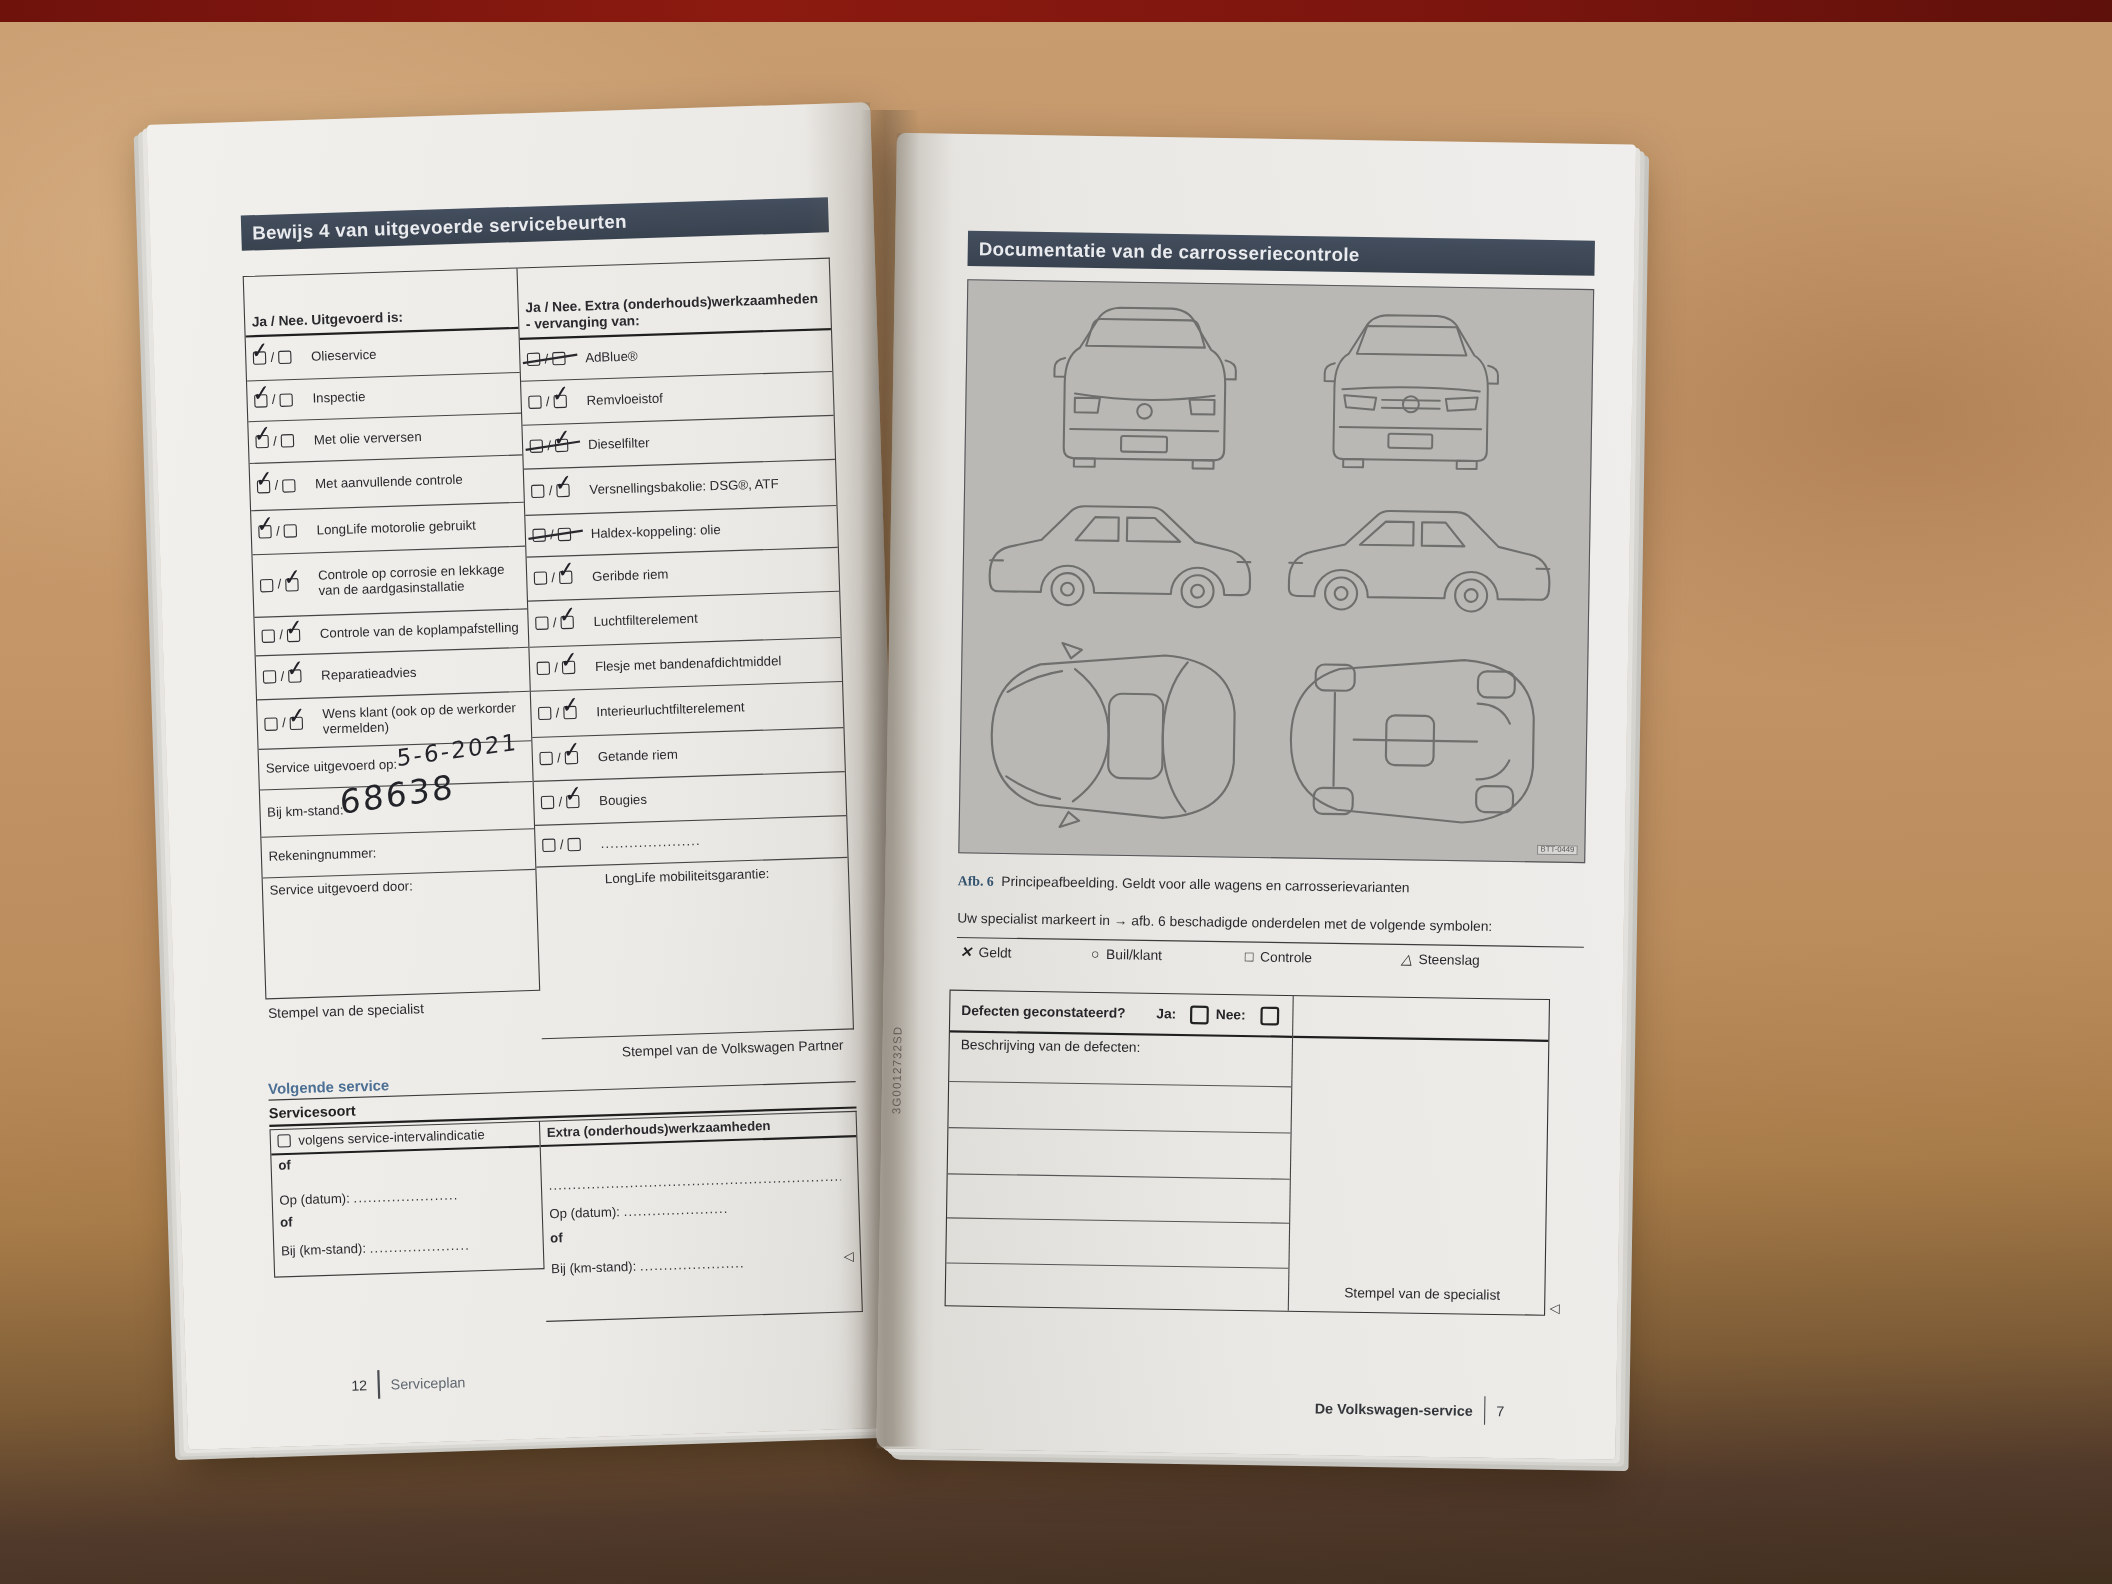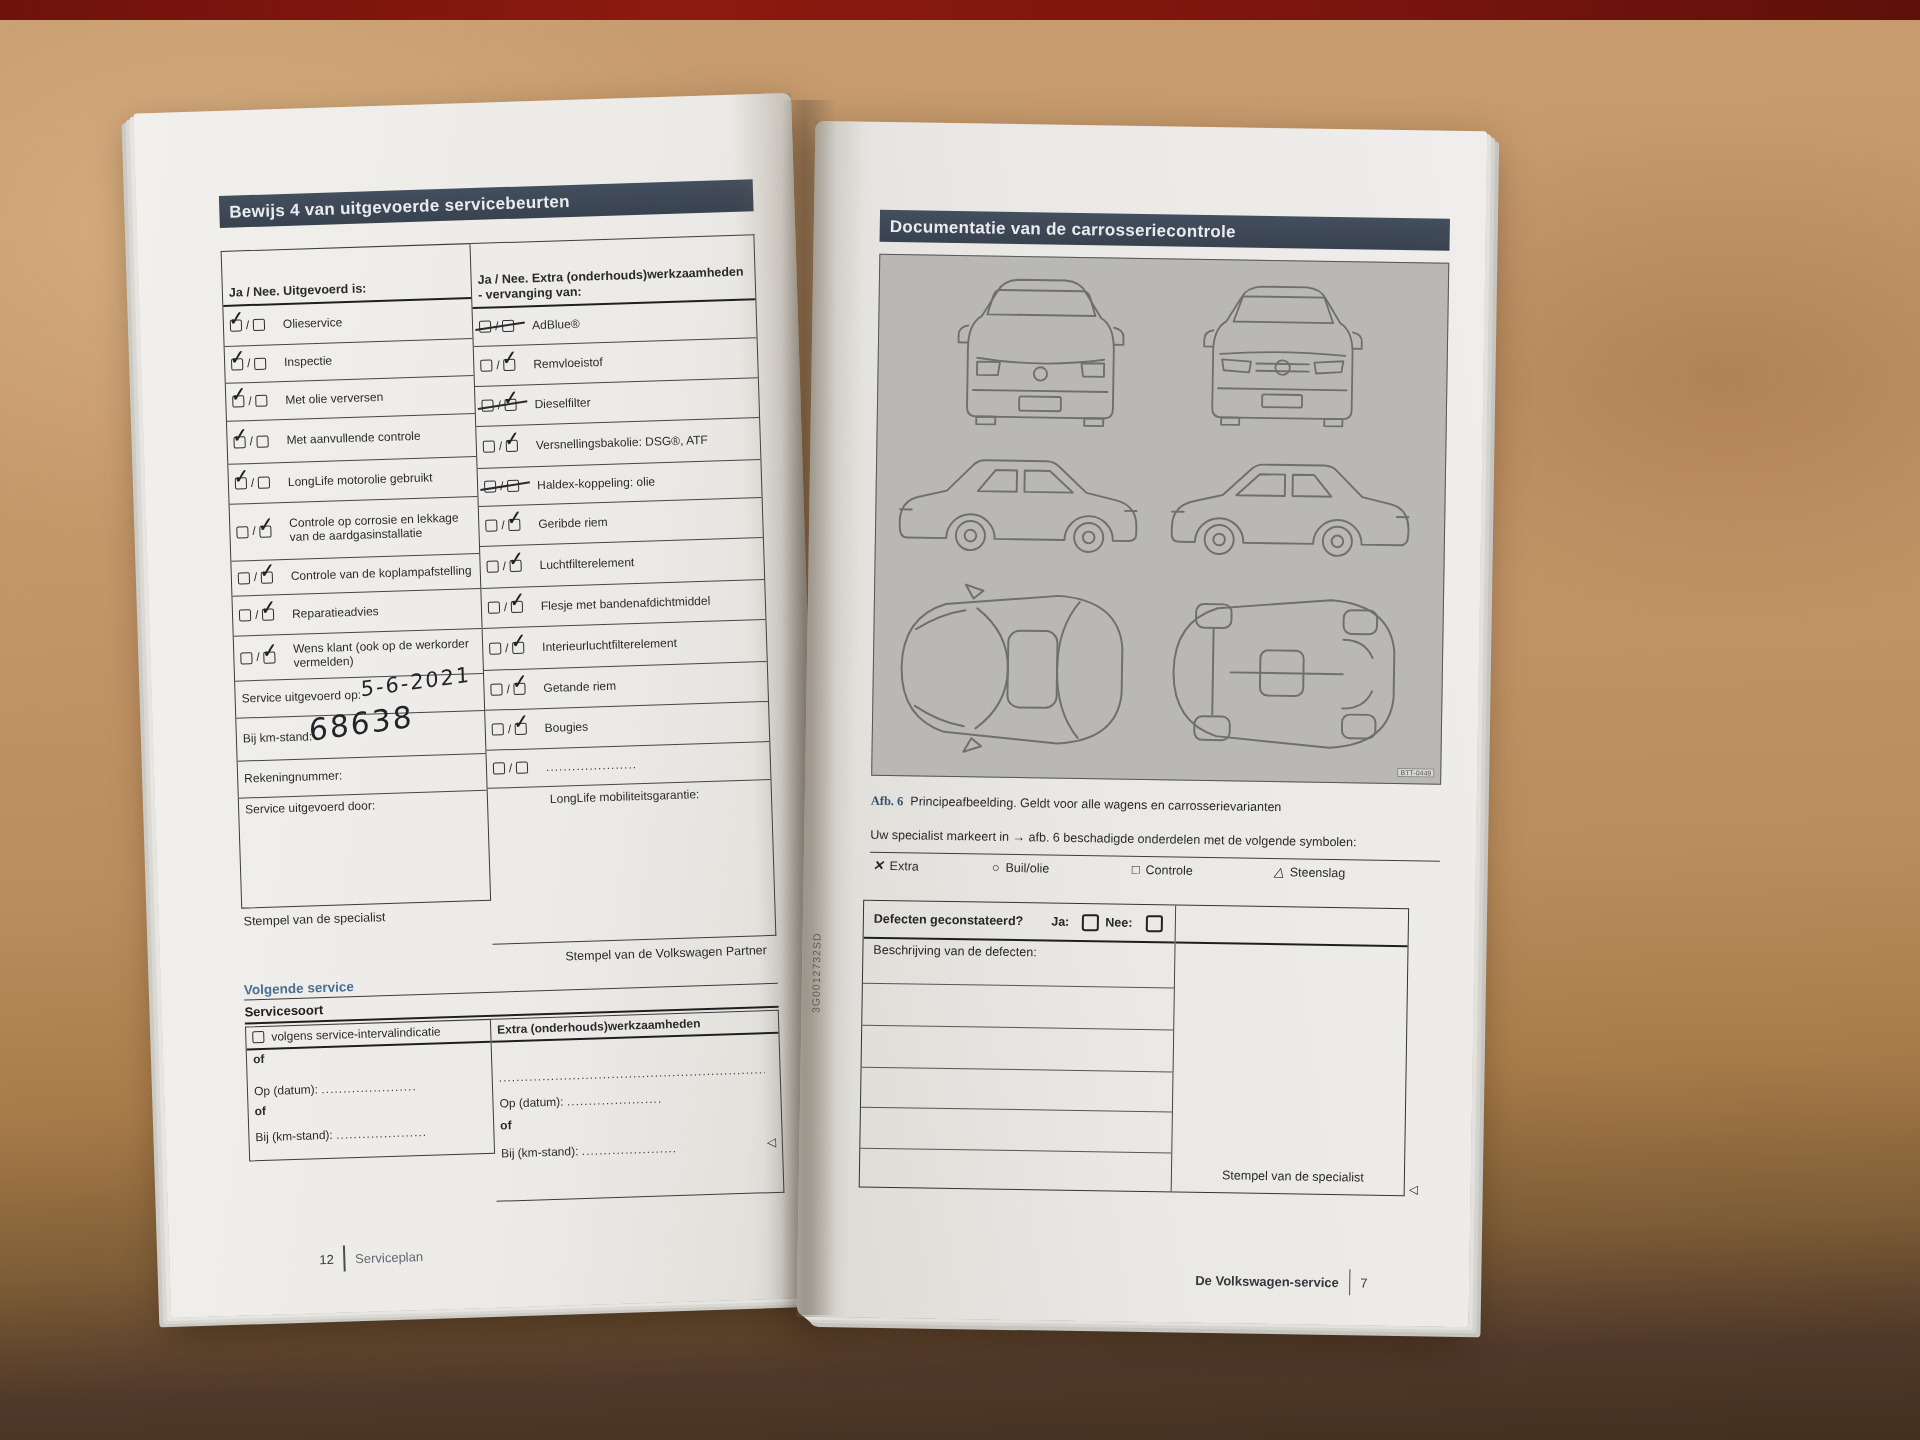--- a/index.html
+++ b/index.html
@@ -422,25 +422,25 @@
     <div class="caption" style="left:66px;top:672px;width:570px;">
       <span class="bold" style="color:#33536e;font-family:Liberation Serif, serif;">Afb. 6</span>&nbsp;
       <span>Principeafbeelding. Geldt voor alle wagens en carrosserievarianten</span>
     </div>
 
     <div class="instr" style="left:66px;top:706px;width:570px;">Uw specialist markeert in → afb. 6 beschadigde onderdelen met de volgende symbolen:</div>
 
     <div class="abs" style="left:66px;top:736px;width:570px;height:22px;">
       <span class="sym" style="left:3px;">
         <i class="g x">✕</i>
-        <span>Extra</span>
+        <span>Geldt</span>
       </span>
       <span class="sym" style="left:122px;">
         <i class="g">○</i>
-        <span>Buil/olie</span>
+        <span>Buil/klant</span>
       </span>
       <span class="sym" style="left:262px;">
         <i class="g">□</i>
         <span>Controle</span>
       </span>
       <span class="sym" style="left:404px;">
         <i class="g">△</i>
         <span>Steenslag</span>
       </span>
     </div>

